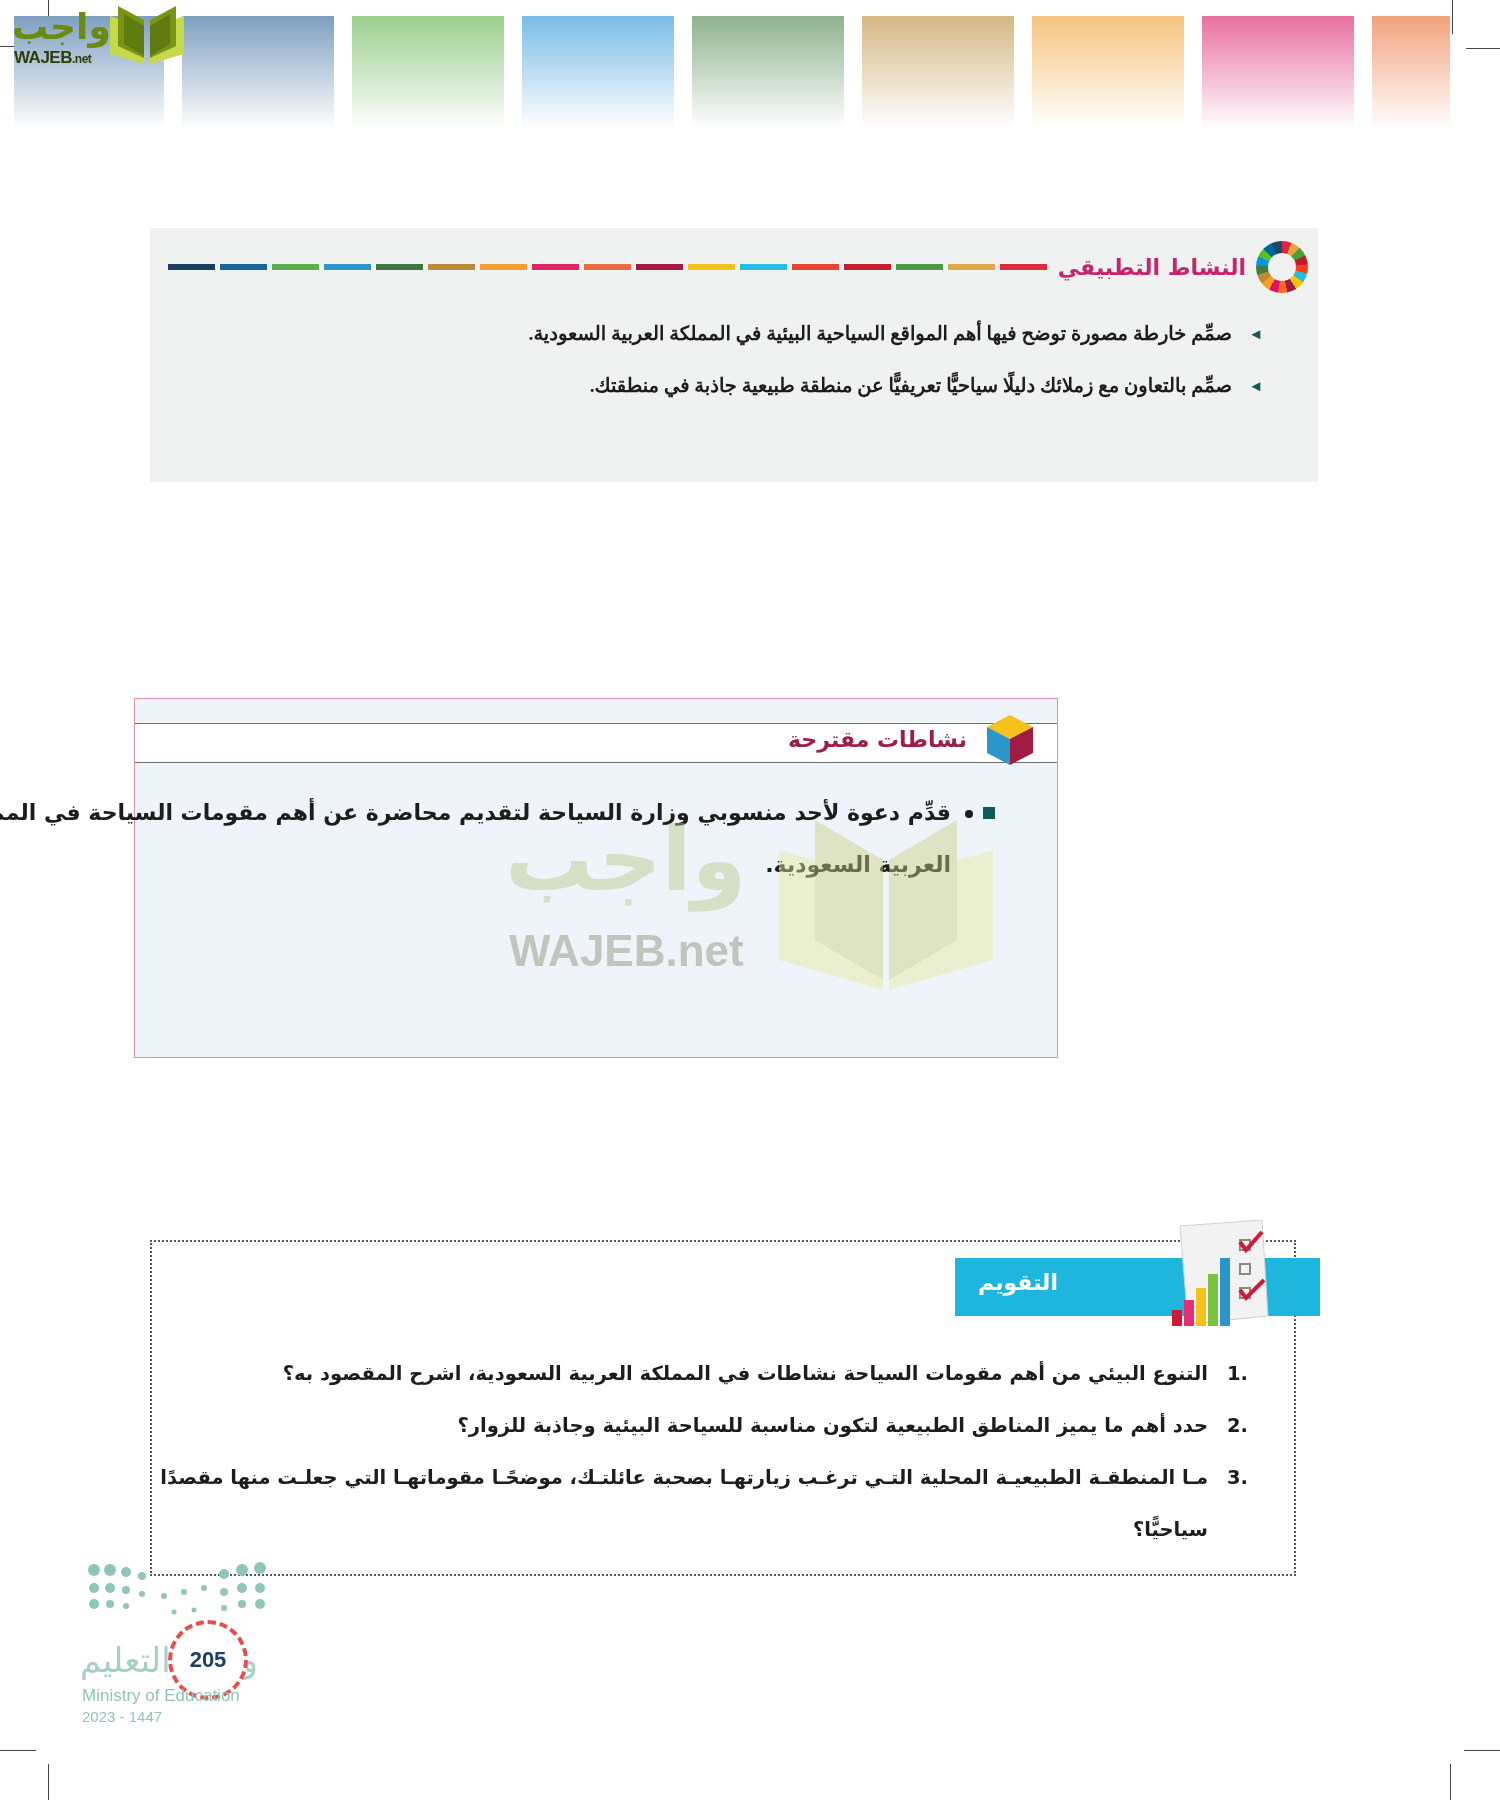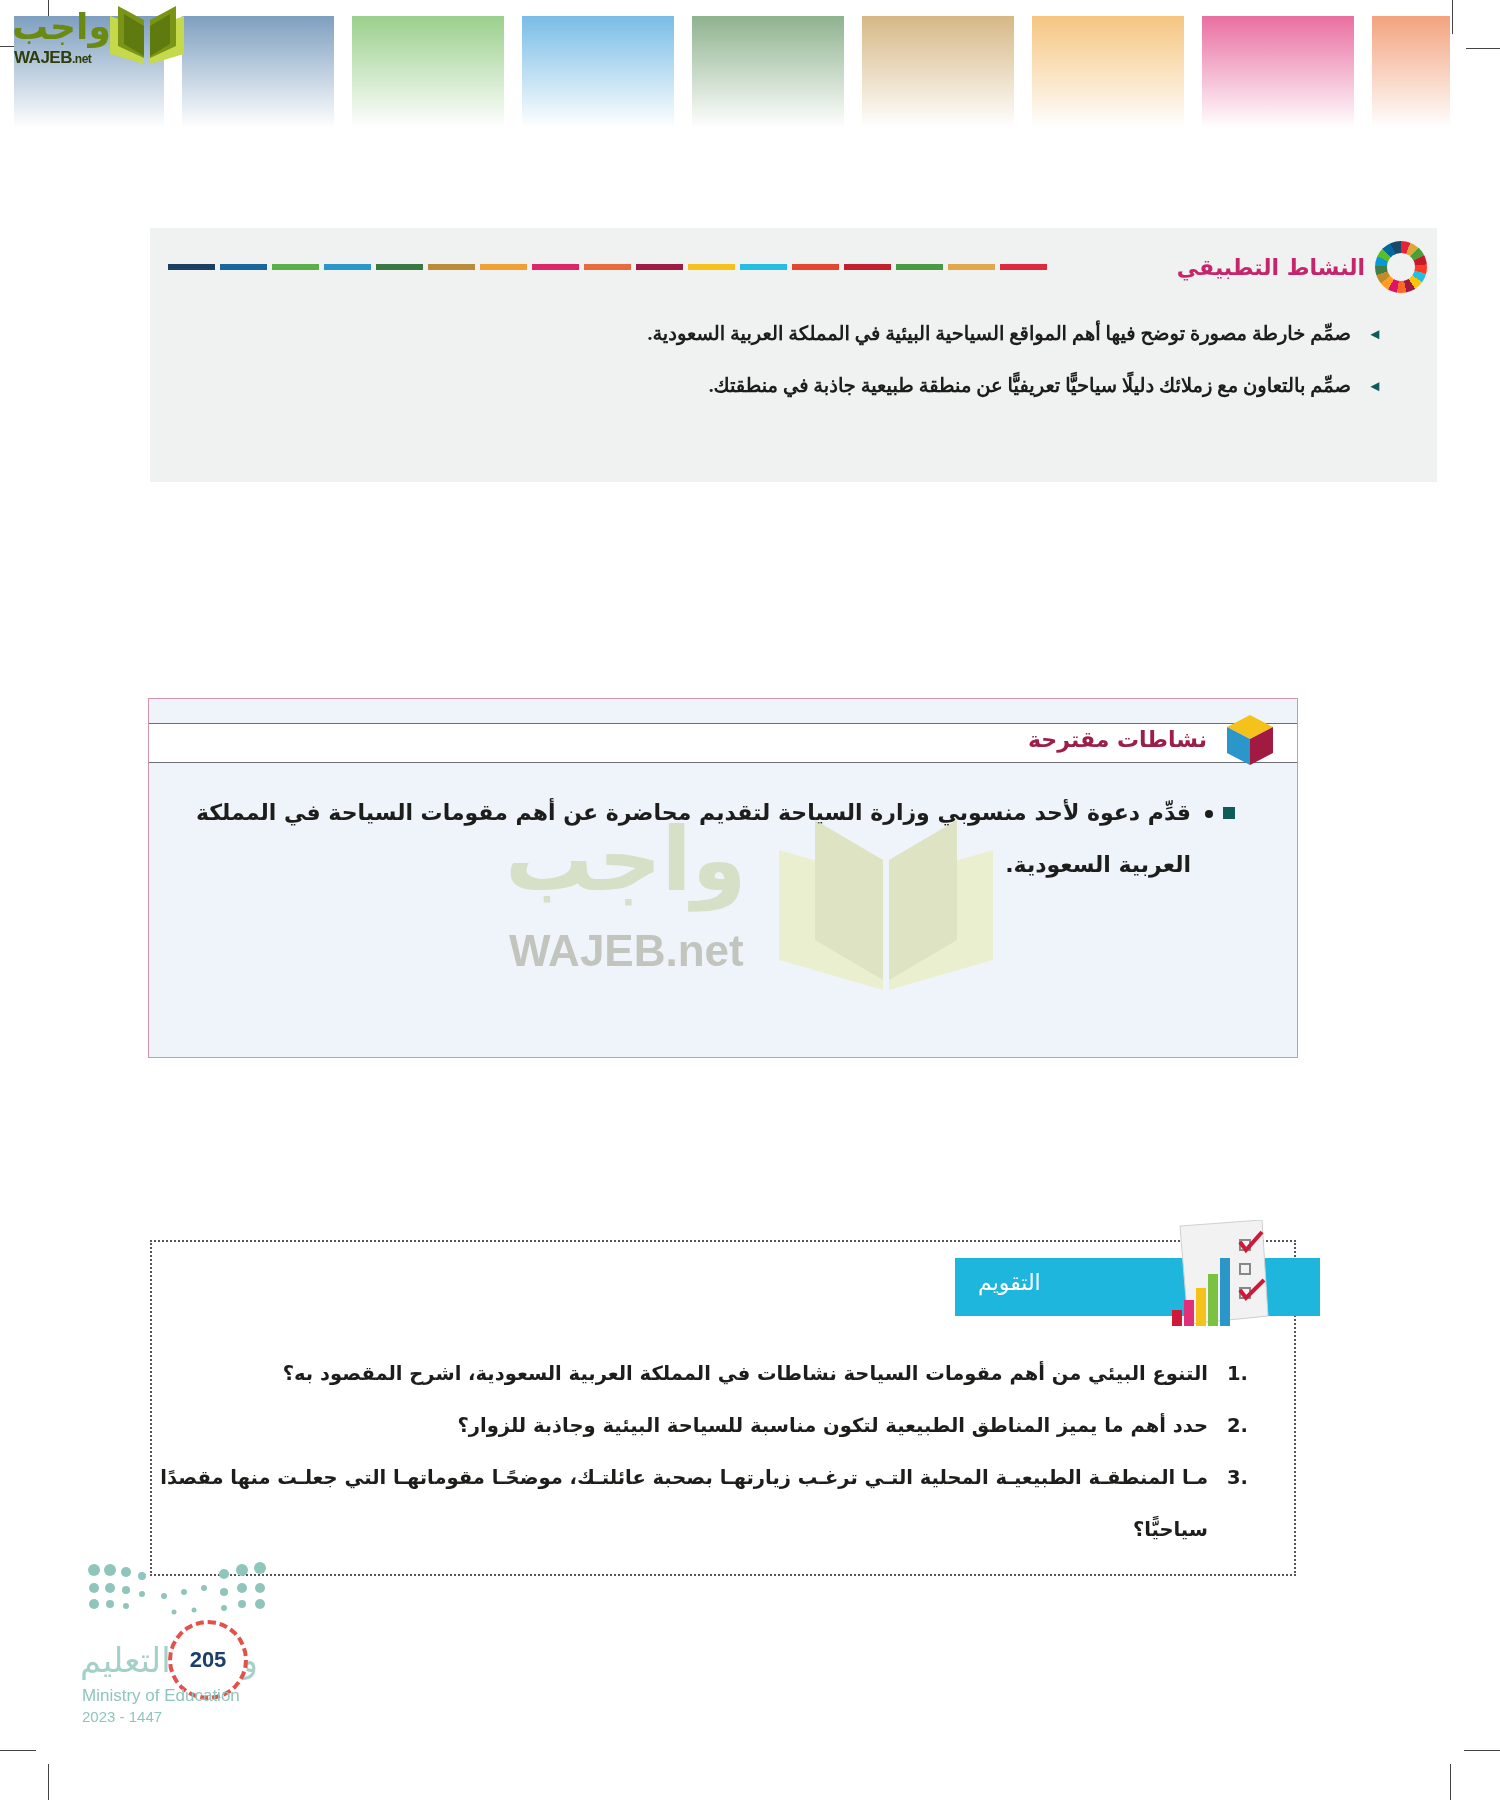--- a/index.html
+++ b/index.html
@@ -11,51 +11,51 @@
   .tile { position: absolute; top: 0; height: 112px; width: 152px; }
   .crop { position: absolute; background: #444; }
 
   
   .logo { position: absolute; left: 8px; top: 6px; width: 180px; height: 62px; }
   .logo-ar { position: absolute; left: 4px; top: 0; font-size: 36px; font-weight: bold; color: #6b8a12; direction: rtl; font-family: "DejaVu Sans", sans-serif; }
   .logo-en { position: absolute; left: 6px; top: 42px; font-size: 17px; font-weight: bold; color: #2f3d0b; font-family: "Liberation Sans", sans-serif; letter-spacing: -0.5px; }
   .logo-en small { font-size: 12px; }
 
   
-  .activity { position: absolute; left: 150px; top: 228px; width: 1287px; height: 254px; background: #f0f1f1; }
+  .activity { position: absolute; left: 150px; top: 228px; width: 1168px; height: 254px; background: #f0f1f1; }
   .activity-head { position: absolute; right: 10px; top: 14px; height: 50px; display: flex; align-items: center; direction: rtl; }
   .sdg-wheel { width: 52px; height: 52px; border-radius: 50%; position: relative; margin-left: 10px; }
   .sdg-wheel::after { content: ""; position: absolute; left: 12px; top: 12px; width: 28px; height: 28px; border-radius: 50%; background: #f0f1f1; }
   .activity-title { font-size: 22px; font-weight: bold; color: #c6256c; margin-left: 14px; }
   .dash-row { position: absolute; left: 18px; top: 36px; display: flex; flex-direction: row; gap: 5px; }
   .dash-row span { width: 47px; height: 6px; display: block; }
   .activity-list { position: absolute; right: 60px; top: 80px; direction: rtl; list-style: none; }
   .activity-list li { font-size: 19.5px; font-weight: bold; line-height: 52px; position: relative; padding-right: 26px; white-space: nowrap; font-family: Liberation Serif, serif; }
   .activity-list li::before { content: "◂"; position: absolute; right: -2px; color: #0f5b57; font-size: 16px; }
 
   
-  .suggest { position: absolute; left: 148px; top: 698px; width: 1150px; height: 360px; background: #eff4fb; border: 1.5px solid #d694ab; }
+  .suggest { position: absolute; left: 134px; top: 698px; width: 924px; height: 360px; background: #eff4fb; border: 1.5px solid #d694ab; }
   .suggest-band { position: absolute; left: 0; right: 0; top: 24px; height: 40px; background: #ffffff; border-top: 1.5px solid #6d6e70; border-bottom: 1.5px solid #6d6e70; }
   .cube { position: absolute; right: 22px; top: 14px; width: 50px; height: 54px; }
   .suggest-title { position: absolute; right: 90px; top: 28px; font-size: 22px; font-weight: bold; color: #9c1e4a; direction: rtl; }
   .suggest-list { position: absolute; right: 62px; top: 88px; width: 1060px; direction: rtl; list-style: none; }
   .suggest-list li { font-size: 22px; font-weight: bold; line-height: 52px; position: relative; padding-right: 44px; }
   .sq { position: absolute; right: 0; top: 20px; width: 12px; height: 12px; background: #0f5b57; }
   .dot { position: absolute; right: 22px; top: 23px; width: 8px; height: 8px; border-radius: 50%; background: #1d1d1b; }
 
   
   .watermark { position: absolute; left: 505px; top: 808px; width: 500px; height: 180px; opacity: 0.45; pointer-events: none; }
   .wm-ar { position: absolute; left: 0; top: 0; font-size: 88px; font-weight: bold; color: #b8c98a; direction: rtl; }
   .wm-en { position: absolute; left: 4px; top: 118px; font-size: 44px; font-weight: bold; color: #8a8d74; font-family: "Liberation Sans", sans-serif; }
   .wm-book { position: absolute; left: 270px; top: 12px; width: 222px; height: 170px; }
 
   
   .evaluation { position: absolute; left: 150px; top: 1240px; width: 1146px; height: 336px; border: 2px dotted #555; }
   .eval-band { position: absolute; left: 955px; top: 1258px; width: 365px; height: 58px; background: #1fb6de; }
-  .eval-title { position: absolute; left: 978px; top: 1270px; font-size: 22px; font-weight: normal; color: #ffffff; direction: rtl; }
+  .eval-title { position: absolute; left: 978px; top: 1270px; font-size: 22px; font-weight: bold; color: #ffffff; direction: rtl; }
   .eval-icon { position: absolute; left: 1170px; top: 1220px; width: 100px; height: 110px; }
   .eval-list { position: absolute; right: 252px; top: 1348px; width: 1100px; direction: rtl; list-style: none; }
   .eval-list li { font-size: 19.5px; font-weight: bold; line-height: 52px; position: relative; padding-right: 40px; }
   .num { position: absolute; right: 0; top: 0; direction: ltr; }
   .eval-list li.wide { width: 1100px; }
 
   
   .ministry { position: absolute; left: 80px; top: 1562px; width: 200px; height: 160px; }
   .dots { position: absolute; left: 4px; top: 0; width: 190px; height: 60px; }
   .page-ring { position: absolute; left: 88px; top: 58px; width: 80px; height: 80px; border-radius: 50%; border: 4px dashed #e4514a; background: #fff; display: flex; align-items: center; justify-content: center; }

